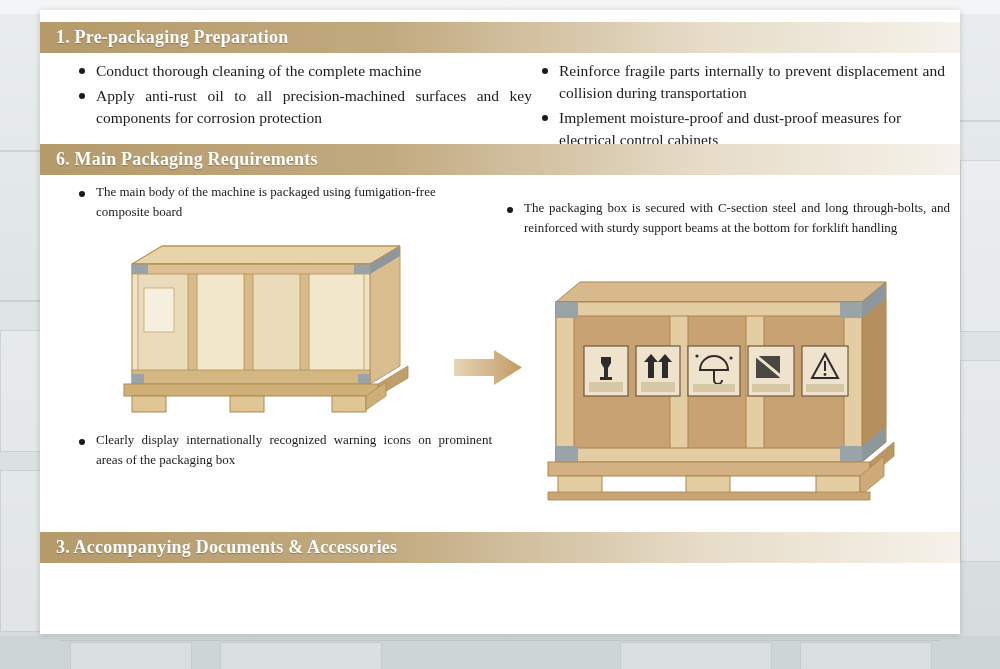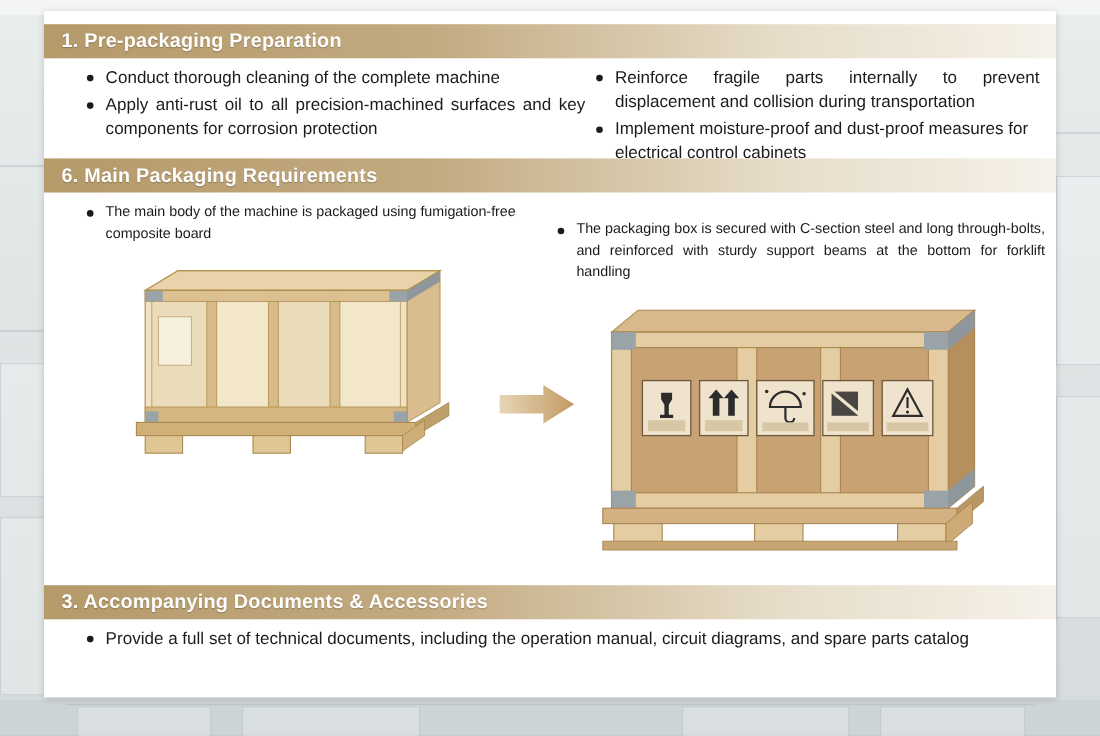--- a/index.html
+++ b/index.html
@@ -10,20 +10,21 @@
     overflow: hidden;
     font-family: "Liberation Sans", sans-serif;
   }
 
   #page {
     position: relative;
     width: 1000px;
     height: 669px;
     background: #737373;
     overflow: hidden;
+    font-family: Liberation Serif, serif;
   }
 
   
   .bg {
     position: absolute;
     inset: 0;
     background:
       linear-gradient(180deg, #e9edee 0%, #dfe4e5 45%, #d6dcdd 100%);
   }
   .bg-band {
@@ -167,20 +168,23 @@
     </div>
 
     <div class="bullets big-bullet" style="left:32px; top:172px; width:420px;">
       <div class="bullet">The main body of the machine is packaged using fumigation-free composite board</div>
     </div>
 
     <div class="bullets big-bullet" style="left:460px; top:188px; width:450px;">
       <div class="bullet justify">The packaging box is secured with C-section steel and long through-bolts, and reinforced with sturdy support beams at the bottom for forklift handling</div>
     </div>
 
+    <div class="bullets big-bullet" style="left:32px; top:420px; width:420px;">
+      <div class="bullet justify">Clearly display internationally recognized warning icons on prominent areas of the packaging box</div>
+    </div>
 
     <div class="crate" style="left:40px; top:232px;">
       <svg width="340" height="175" viewBox="0 0 340 175">
 
         <polygon points="52,22 290,22 320,4 82,4" fill="#e8d3ab" stroke="#b99a66" stroke-width="1"></polygon>
 
         <polygon points="290,22 290,142 320,124 320,4" fill="#d9bd8f" stroke="#b99a66" stroke-width="1"></polygon>
 
         <rect x="52" y="22" width="238" height="120" fill="#f0e2c4" stroke="#b99a66" stroke-width="1.2"></rect>
 
@@ -291,17 +295,16 @@
         <polygon points="350,216 374,196 374,216 350,236" fill="#cdaa76" stroke="#a9854f" stroke-width=".8"></polygon>
         <rect x="38" y="232" width="322" height="8" fill="#c8a572" stroke="#a9854f" stroke-width=".8"></rect>
       </svg>
     </div>
 
     <div class="sec-head" style="top:522px;align-items:center;">
       <span class="num-title">3. Accompanying Documents &amp; Accessories</span>
     </div>
 
     <div class="bullets" style="left:32px; top:560px; width:870px;">
-      <div class="bullet">Provide a full set of technical documents, including the operation manual, circuit diagrams, and spare parts catalog</div>
     </div>
 
   </div>
 </div>
 
 </body></html>

